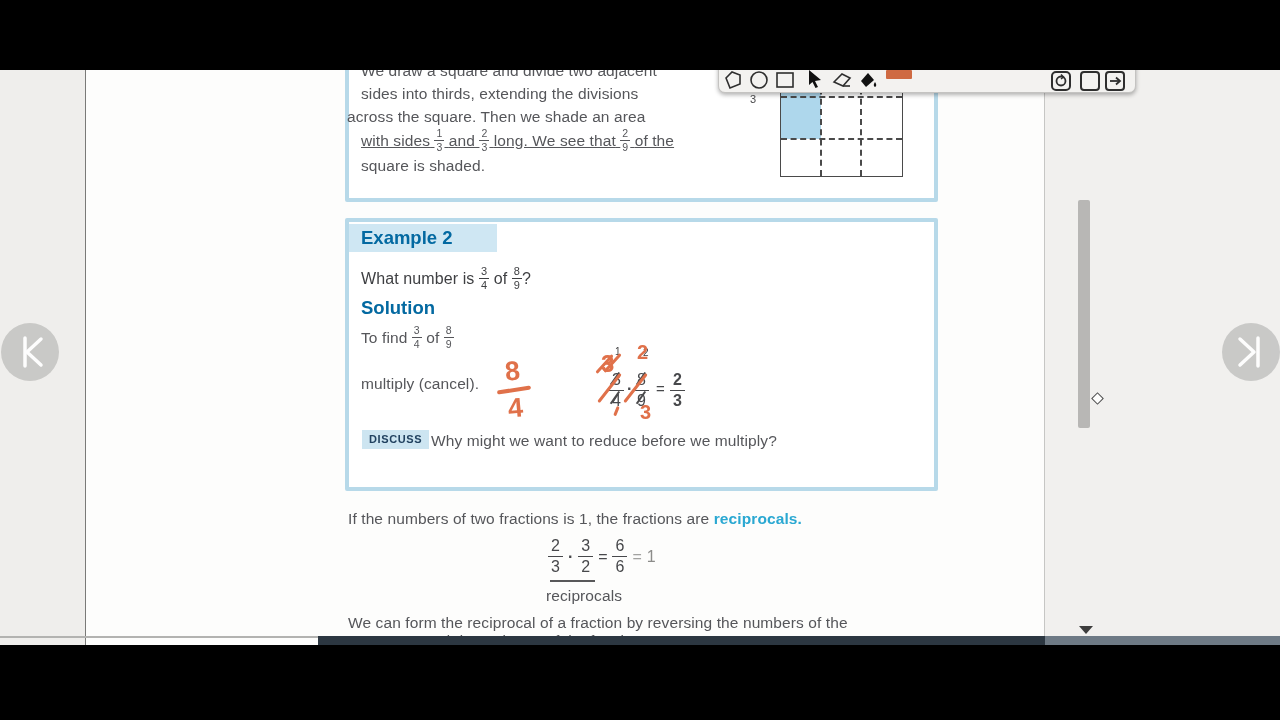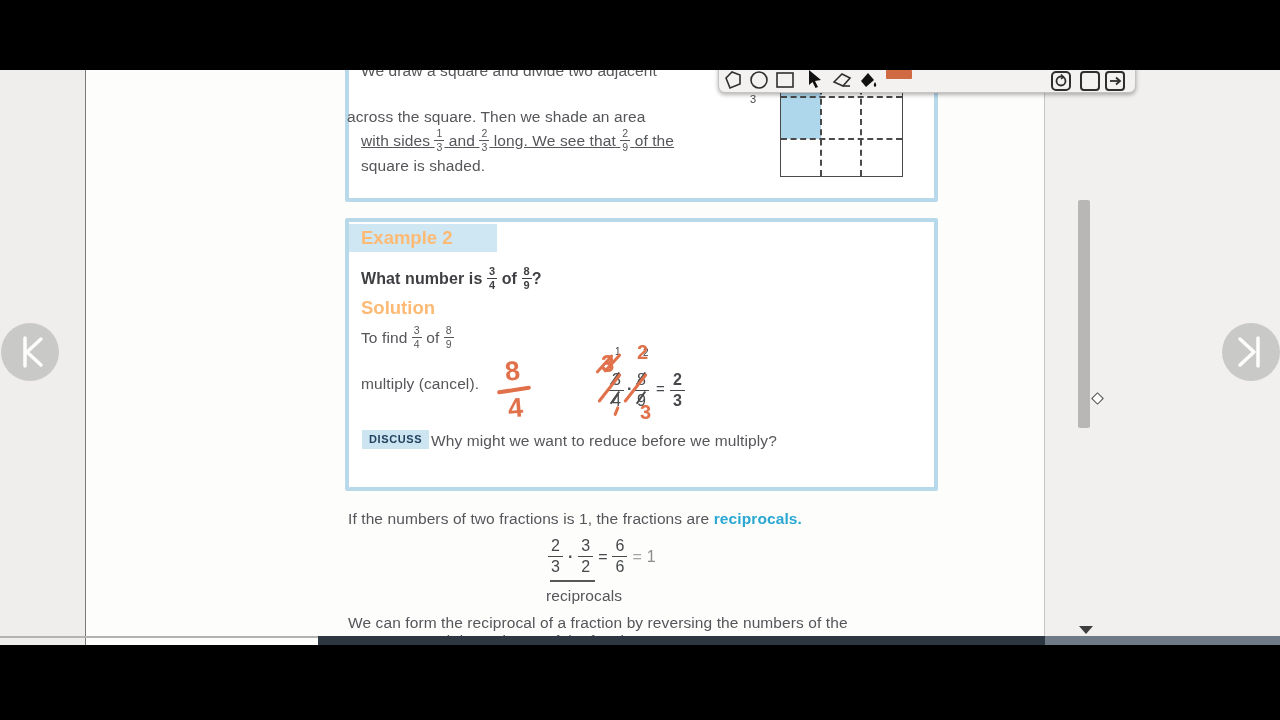--- a/index.html
+++ b/index.html
@@ -12,22 +12,22 @@
   .gray-right{left:1044px;top:70px;width:236px;height:575px;background:#f1f0ee;border-left:1px solid #c6c6c4;z-index:1;}
   
   .topbar{left:0;top:0;width:1280px;height:70px;background:#000;z-index:30;}
   .bottombar{left:0;top:645px;width:1280px;height:75px;background:#000;z-index:30;}
   .strip-dark{left:318px;top:636px;width:727px;height:9px;background:#2c3741;z-index:29;}
   .strip-right{left:1045px;top:636px;width:235px;height:9px;background:#6e7a85;z-index:29;}
   .hairline{left:0;top:636px;width:318px;height:1.5px;background:#b3b3b1;z-index:29;}
   
   .ex-box{border:4px solid #b7d9e9;background:#fff;border-radius:2px;z-index:5;}
   .body-line{font-size:15.5px;color:#55565a;white-space:nowrap;letter-spacing:.1px;z-index:6;line-height:1.25;}
-  .bold-dark{font-weight:bold;color:#3e3f42;}
-  .heading{color:#fdba74;font-weight:bold;font-size:18.5px;white-space:nowrap;z-index:6;}
+  .bold-dark{font-weight:normal;color:#3e3f42;}
+  .heading{color:#0369a1;font-weight:bold;font-size:18.5px;white-space:nowrap;z-index:6;}
   .tab{background:#cfe7f3;z-index:6;}
   .teal-bold{color:#2aa8d2;font-weight:bold;}
   
   .frac{display:inline-block;vertical-align:-5px;text-align:center;line-height:1;font-size:10.5px;}
   .frac .fn{display:block;padding:0 2px 1px;border-bottom:1.2px solid currentColor;}
   .frac .fd{display:block;padding-top:1px;}
   
   .dfrac{display:inline-block;text-align:center;font-size:16px;color:#47484b;line-height:1;}
   .dfrac .fn{display:block;border-bottom:1.5px solid #47484b;padding:0 3px 2px;}
   .dfrac .fd{display:block;padding-top:2px;}
@@ -64,20 +64,21 @@
 <body>
 
 <div class="stage">
 
   <div class="abs gray-left"></div>
   <div class="abs page-white"></div>
   <div class="abs gray-right"></div>
 
   <div class="abs ex-box" style="left:345px;top:40px;width:585px;height:154px;"></div>
   <div class="abs body-line" style="left:361px;top:61px;">We draw a square and divide two adjacent</div>
+  <div class="abs body-line" style="left:361px;top:84px;">sides into thirds, extending the divisions</div>
   <div class="abs body-line" style="left:347px;top:107px;">across the square. Then we shade an area</div>
   <div class="abs body-line" style="left:361px;top:128px;text-decoration:underline;">
     <span>with sides</span>
     <span class="frac"><span class="fn">1</span><span class="fd">3</span></span>
     <span>and</span>
     <span class="frac"><span class="fn">2</span><span class="fd">3</span></span>
     <span>long. We see that</span>
     <span class="frac"><span class="fn">2</span><span class="fd">9</span></span>
     <span>of the</span>
   </div>

